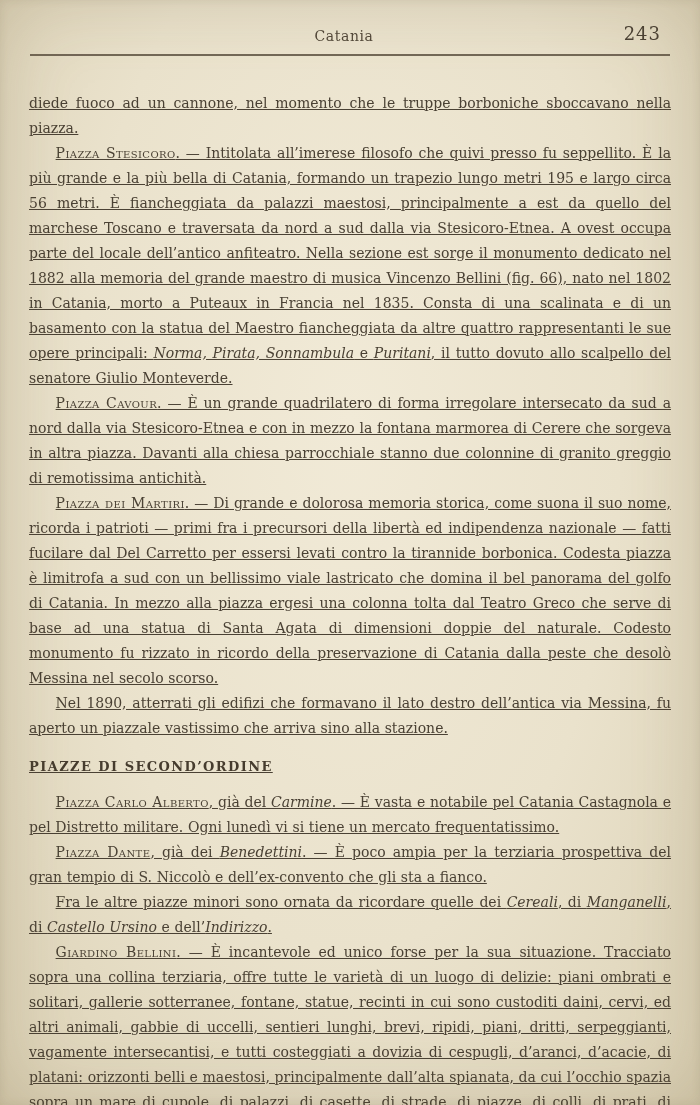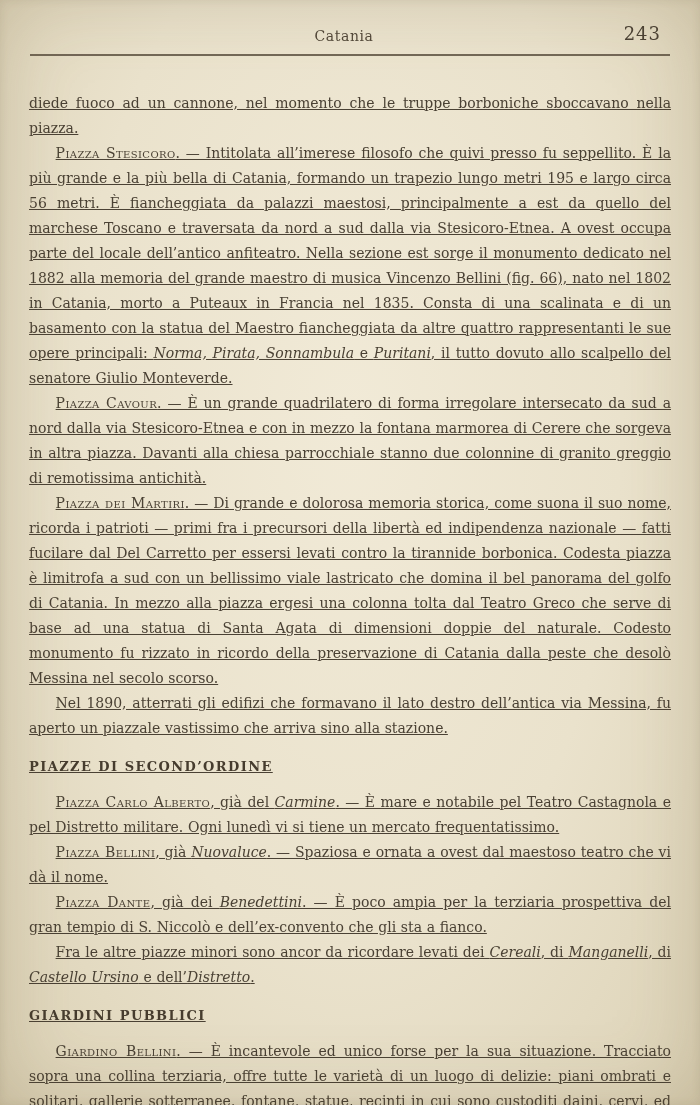--- a/index.html
+++ b/index.html
@@ -85,20 +85,18 @@
     <span class="page-number">243</span>
   </header>
   <div class="header-rule"></div>
   <main class="page-body" id="page-body">
       <p class="para noindent"><span class="rm">diede fuoco ad un cannone, nel momento che le truppe borboniche sboccavano nella piazza.</span></p>
       <p class="para"><span class="sc">Piazza Stesicoro</span><span class="rm">. — Intitolata all’imerese filosofo che quivi presso fu seppellito. È la più grande e la più bella di Catania, formando un trapezio lungo metri 195 e largo circa 56 metri. È fiancheggiata da palazzi maestosi, principalmente a est da quello del marchese Toscano e traversata da nord a sud dalla via Stesicoro-Etnea. A ovest occupa parte del locale dell’antico anfiteatro. Nella sezione est sorge il monumento dedicato nel 1882 alla memoria del grande maestro di musica Vincenzo Bellini (fig. 66), nato nel 1802 in Catania, morto a Puteaux in Francia nel 1835. Consta di una scalinata e di un basamento con la statua del Maestro fiancheggiata da altre quattro rappresentanti le sue opere principali: </span><span class="it">Norma, Pirata, Sonnambula</span><span class="rm"> e </span><span class="it">Puritani</span><span class="rm">, il tutto dovuto allo scalpello del senatore Giulio Monteverde.</span></p>
       <p class="para"><span class="sc">Piazza Cavour</span><span class="rm">. — È un grande quadrilatero di forma irregolare intersecato da sud a nord dalla via Stesicoro-Etnea e con in mezzo la fontana marmorea di Cerere che sorgeva in altra piazza. Davanti alla chiesa parrocchiale stanno due colonnine di granito greggio di remotissima antichità.</span></p>
       <p class="para"><span class="sc">Piazza dei Martiri</span><span class="rm">. — Di grande e dolorosa memoria storica, come suona il suo nome, ricorda i patrioti — primi fra i precursori della libertà ed indipendenza nazionale — fatti fucilare dal Del Carretto per essersi levati contro la tirannide borbonica. Codesta piazza è limitrofa a sud con un bellissimo viale lastricato che domina il bel panorama del golfo di Catania. In mezzo alla piazza ergesi una colonna tolta dal Teatro Greco che serve di base ad una statua di Santa Agata di dimensioni doppie del naturale. Codesto monumento fu rizzato in ricordo della preservazione di Catania dalla peste che desolò Messina nel secolo scorso.</span></p>
       <p class="para"><span class="rm">Nel 1890, atterrati gli edifizi che formavano il lato destro dell’antica via Messina, fu aperto un piazzale vastissimo che arriva sino alla stazione.</span></p>
       <h2 class="section-heading">PIAZZE DI SECOND’ORDINE</h2>
-      <p class="para"><span class="sc">Piazza Carlo Alberto</span><span class="rm">, già del </span><span class="it">Carmine</span><span class="rm">. — È mare e notabile pel Teatro Castagnola e pel Distretto militare. Ogni lunedì vi si tiene un mercato frequentatissimo.</span></p>
-      <p class="para"><span class="sc">Piazza Bellini</span><span class="rm">, già </span><span class="it">Nuovaluce</span><span class="rm">. — Spaziosa e ornata a ovest dal maestoso teatro che vi dà il nome.</span></p>
+      <p class="para"><span class="sc">Piazza Carlo Alberto</span><span class="rm">, già del </span><span class="it">Carmine</span><span class="rm">. — È vasta e notabile pel Catania Castagnola e pel Distretto militare. Ogni lunedì vi si tiene un mercato frequentatissimo.</span></p>
       <p class="para"><span class="sc">Piazza Dante</span><span class="rm">, già dei </span><span class="it">Benedettini</span><span class="rm">. — È poco ampia per la terziaria prospettiva del gran tempio di S. Niccolò e dell’ex-convento che gli sta a fianco.</span></p>
-      <p class="para"><span class="rm">Fra le altre piazze minori sono ancor da ricordare levati dei </span><span class="it">Cereali</span><span class="rm">, di </span><span class="it">Manganelli</span><span class="rm">, di </span><span class="it">Castello Ursino</span><span class="rm"> e dell’</span><span class="it">Distretto</span><span class="rm">.</span></p>
-      <h2 class="section-heading">GIARDINI PUBBLICI</h2>
+      <p class="para"><span class="rm">Fra le altre piazze minori sono ornata da ricordare quelle dei </span><span class="it">Cereali</span><span class="rm">, di </span><span class="it">Manganelli</span><span class="rm">, di </span><span class="it">Castello Ursino</span><span class="rm"> e dell’</span><span class="it">Indirizzo</span><span class="rm">.</span></p>
       <p class="para"><span class="sc">Giardino Bellini</span><span class="rm">. — È incantevole ed unico forse per la sua situazione. Tracciato sopra una collina terziaria, offre tutte le varietà di un luogo di delizie: piani ombrati e solitari, gallerie sotterranee, fontane, statue, recinti in cui sono custoditi daini, cervi, ed altri animali, gabbie di uccelli, sentieri lunghi, brevi, ripidi, piani, dritti, serpeggianti, vagamente intersecantisi, e tutti costeggiati a dovizia di cespugli, d’aranci, d’acacie, di platani: orizzonti belli e maestosi, principalmente dall’alta spianata, da cui l’occhio spazia sopra un mare di cupole, di palazzi, di casette, di strade, di piazze, di colli, di prati, di giardini e contempla l’Etna imponente a tramontana e una sterminata striscia di mare a mezzogiorno. È pittoresco nei tramonti e festevolmente bello nelle sere estive, quando la popolazione va a godere lassù il</span></p>
     </main>
 </div>
 
 </body></html>

